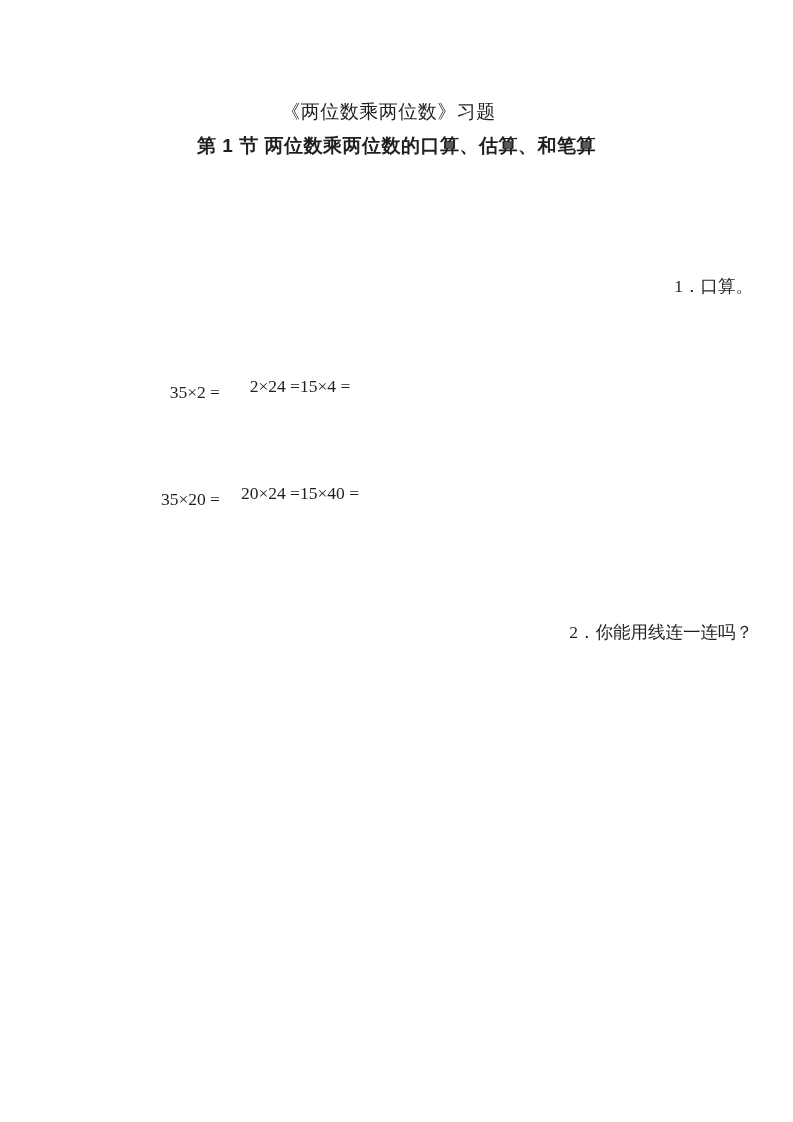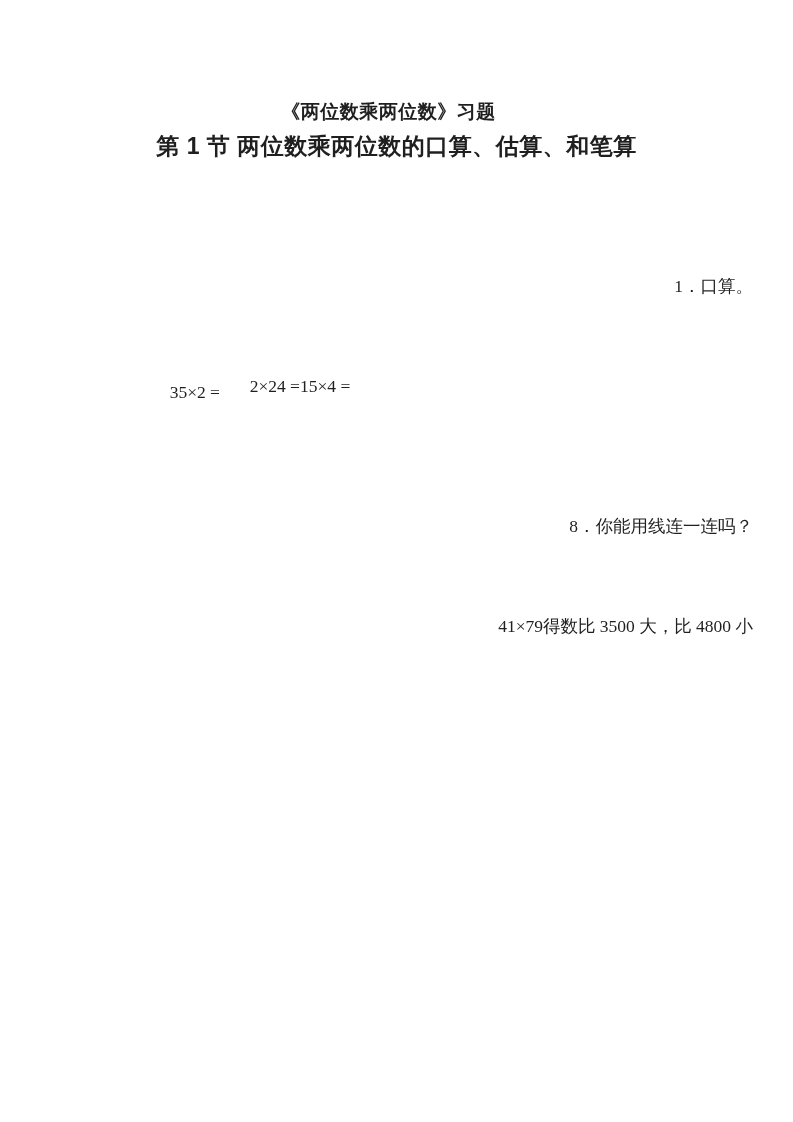--- a/index.html
+++ b/index.html
@@ -9,31 +9,31 @@
     height: 1122px;
     background: #ffffff;
     overflow: hidden;
     font-family: "Liberation Serif", "DejaVu Serif", serif;
     color: #1f1f1f;
   }
   .doc-title {
     margin: 95px 16px 0 0;
     text-align: center;
     font-family: "Liberation Sans", "DejaVu Sans", sans-serif;
-    font-weight: 700;
+    font-weight: 400;
     font-size: 19px;
     line-height: 34px;
     letter-spacing: 0.5px;
   }
   .doc-subtitle {
     margin: 0;
     text-align: center;
     font-family: "Liberation Sans", "DejaVu Sans", sans-serif;
     font-weight: 700;
-    font-size: 23px;
+    font-size: 19px;
     line-height: 34px;
     letter-spacing: 0.5px;
   }
   .content {
     margin: 7px 40px 0 120px;
     font-size: 17.5px;
     line-height: 33.4px;
     white-space: pre;
   }
   .line { min-height: 33.4px; text-align: right; }
@@ -51,23 +51,27 @@
   <h2 class="doc-subtitle">第 1 节 两位数乘两位数的口算、估算、和笔算</h2>
 
   <div class="content">
 
     <div class="line">1．口算。</div>
     <div class="line eq-row">
       <span class="eq-col-a">35×2 =</span>
       <span class="eq-col-b">2×24 =</span>
       <span class="eq-col-c">15×4 =</span>
     </div>
+    <div class="line eq-row">
+      <span class="eq-col-a">35×20 =</span>
+      <span class="eq-col-b">20×24 =</span>
+      <span class="eq-col-c">15×40 =</span>
+    </div>
 
-    <div class="line">8．你能用线连一连吗？</div>
-    <div class="line">41×79得数比 3500 大，比 4800 小</div>
+    <div class="line">2．你能用线连一连吗？</div>
 
     
     
     
     
     
 
     
     
 

